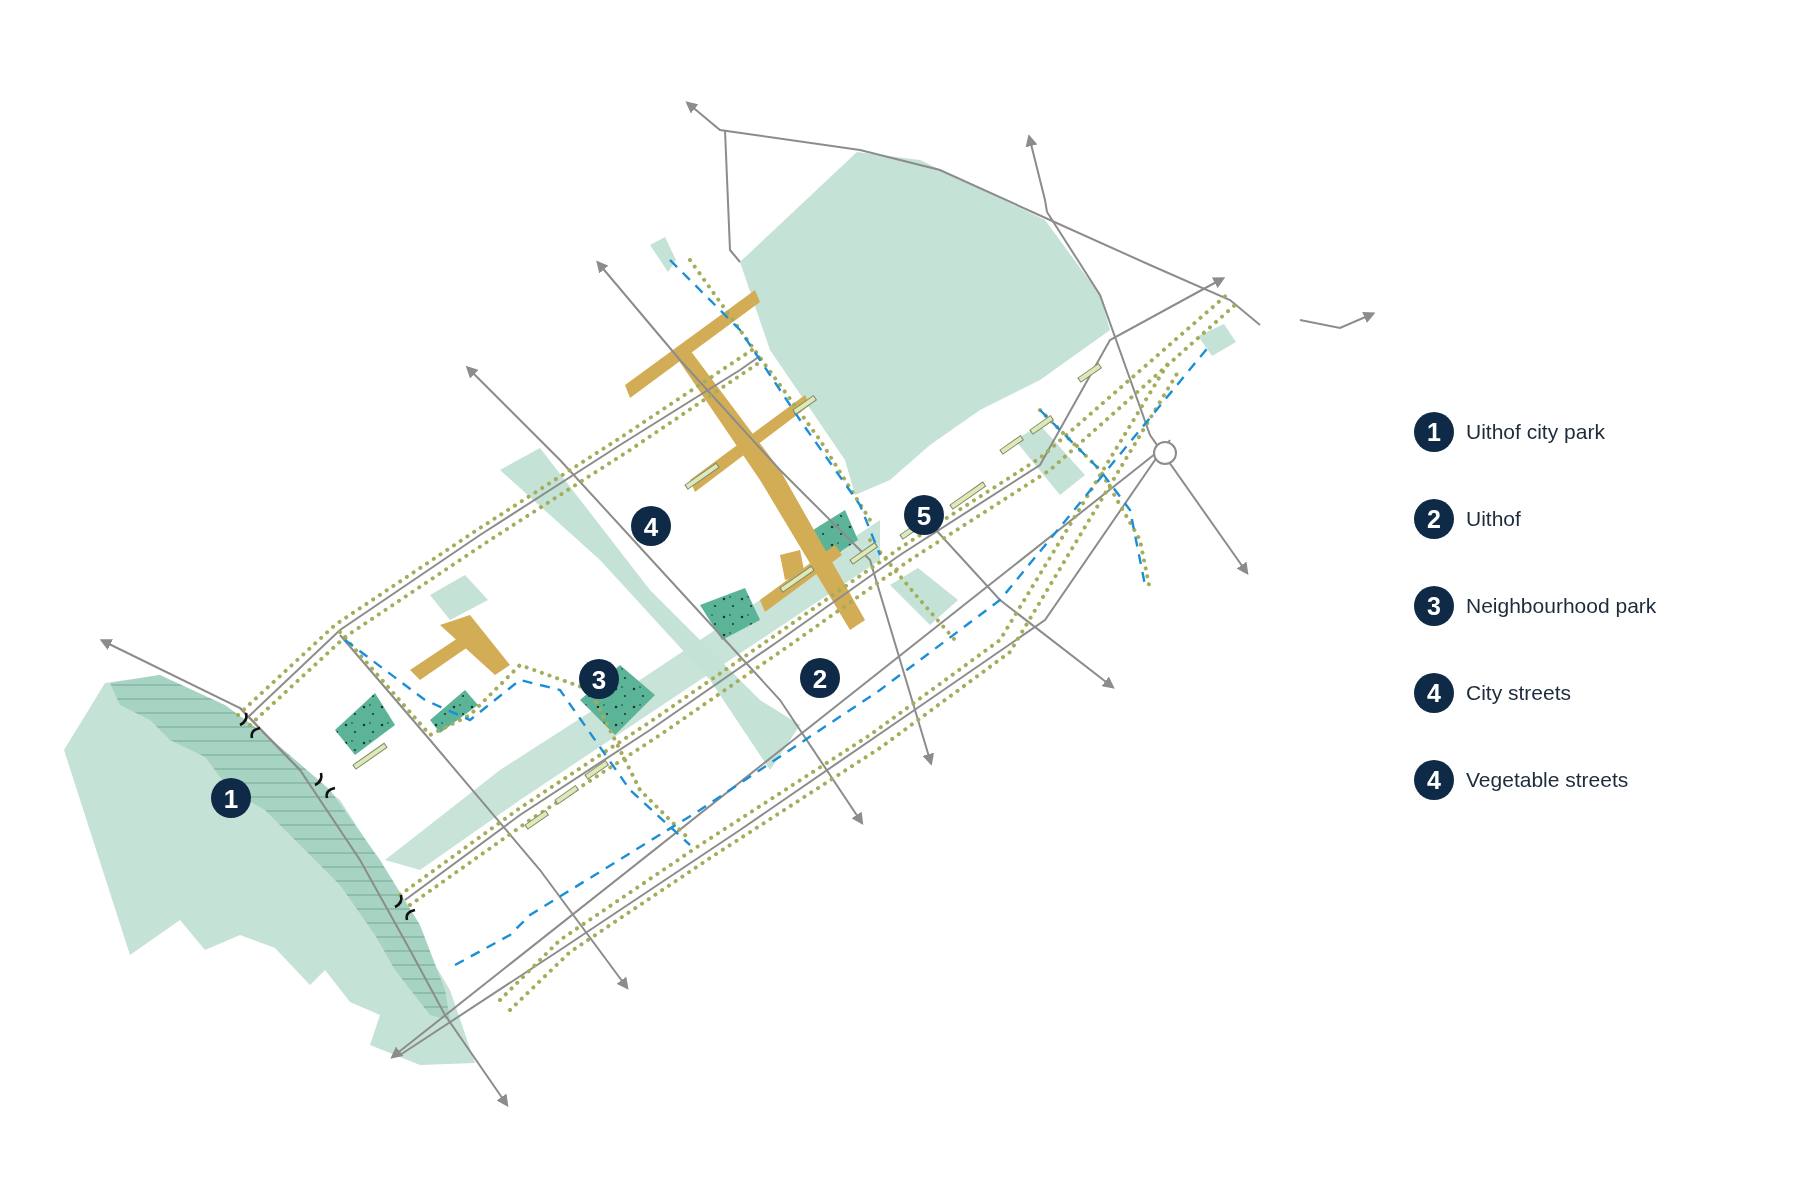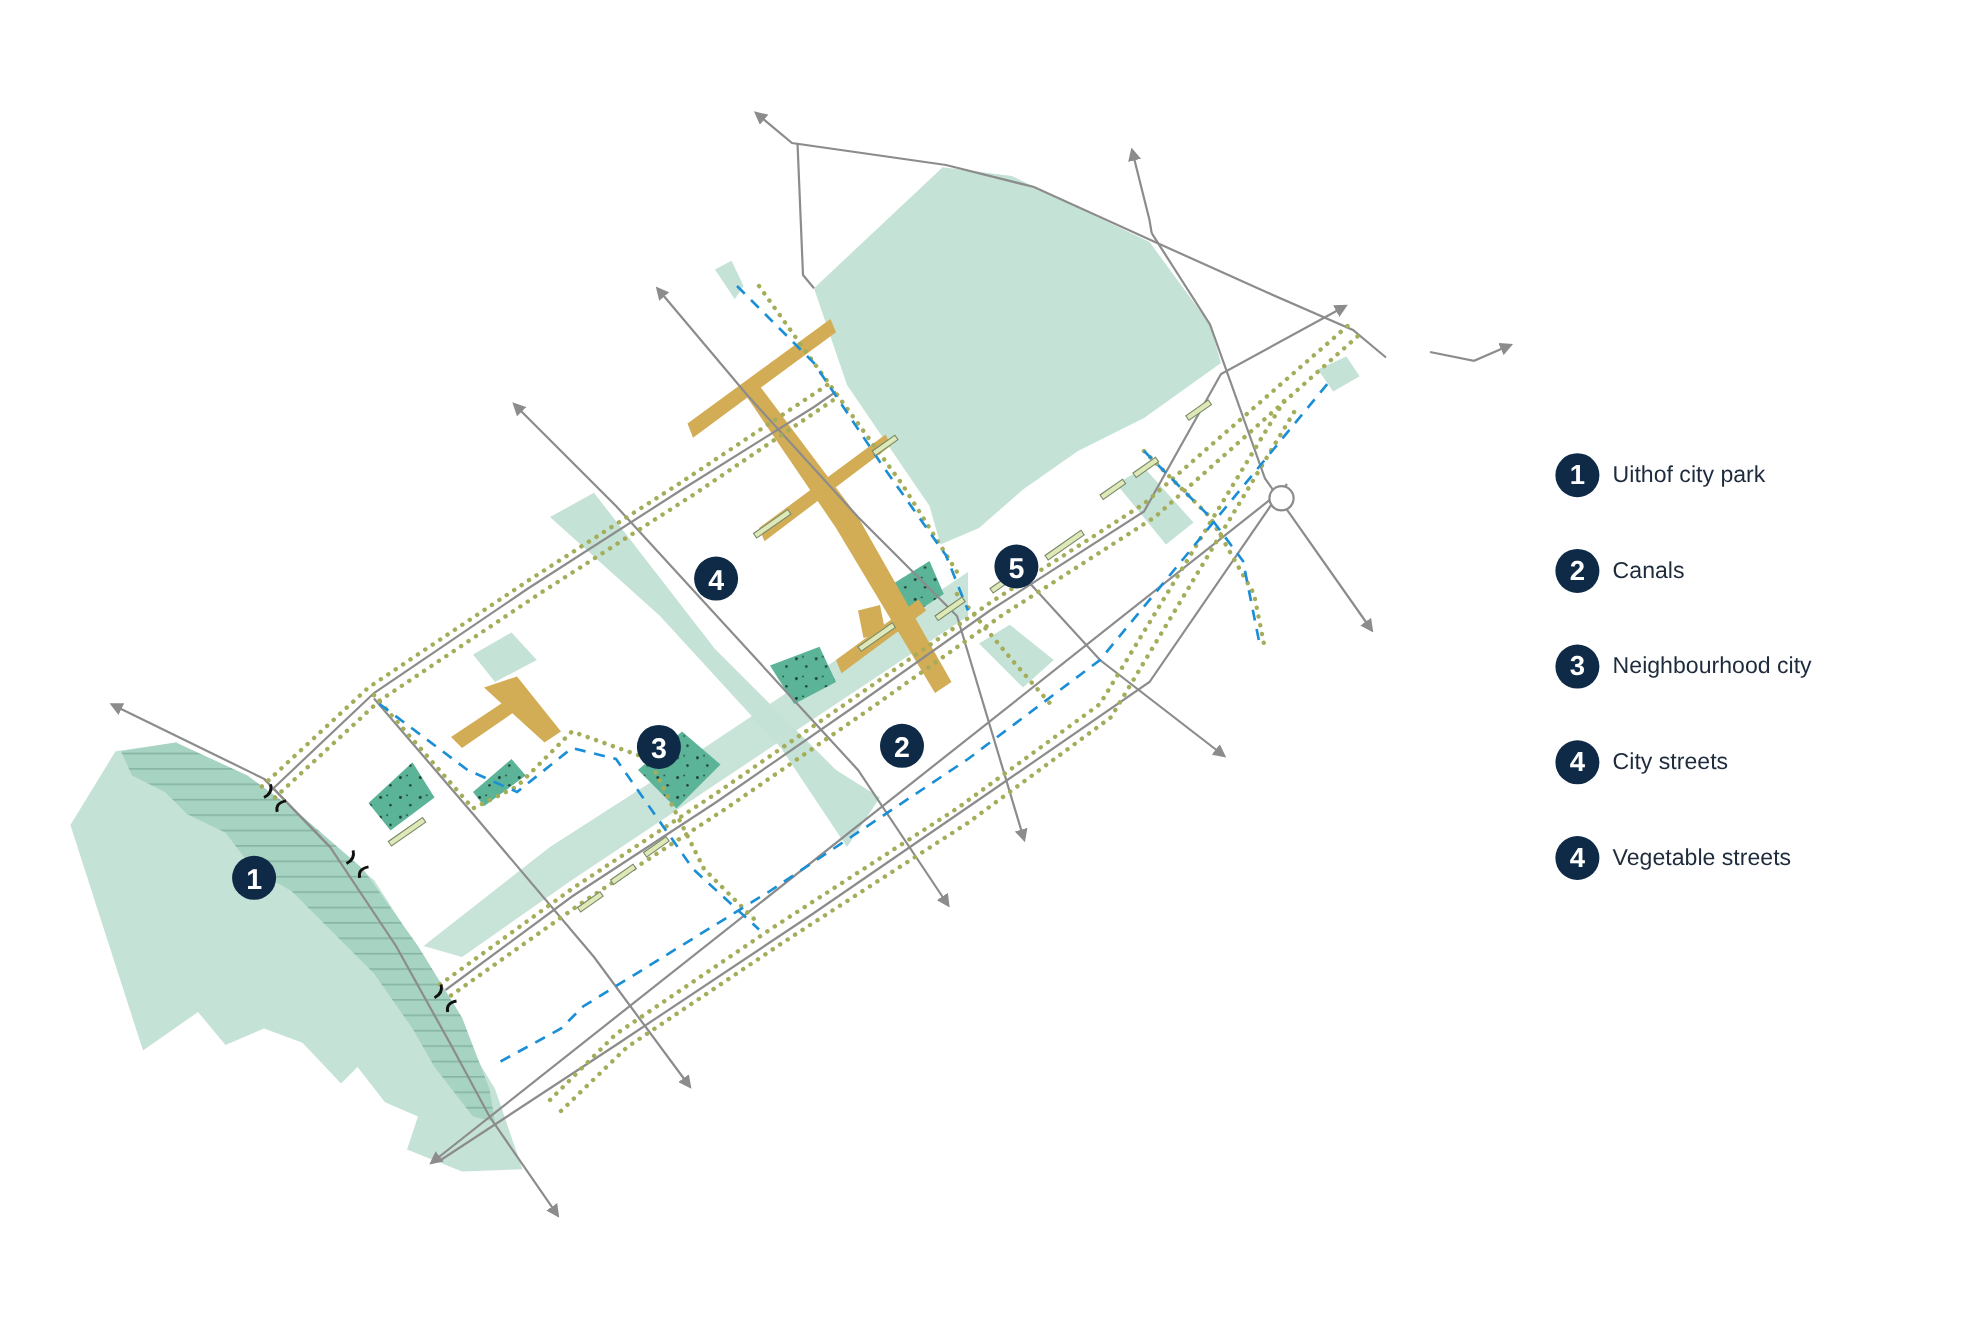--- a/index.html
+++ b/index.html
@@ -157,25 +157,25 @@
   </g>
 </svg>
 
 <div class="legend">
   <div class="legend-item">
     <span class="legend-badge">1</span>
     <span class="legend-label">Uithof city park</span>
   </div>
   <div class="legend-item">
     <span class="legend-badge">2</span>
-    <span class="legend-label">Canals</span>
+    <span class="legend-label">Uithof</span>
   </div>
   <div class="legend-item">
     <span class="legend-badge">3</span>
-    <span class="legend-label">Neighbourhood city</span>
+    <span class="legend-label">Neighbourhood park</span>
   </div>
   <div class="legend-item">
     <span class="legend-badge">4</span>
     <span class="legend-label">City streets</span>
   </div>
   <div class="legend-item">
     <span class="legend-badge">4</span>
     <span class="legend-label">Vegetable streets</span>
   </div>
 </div>

